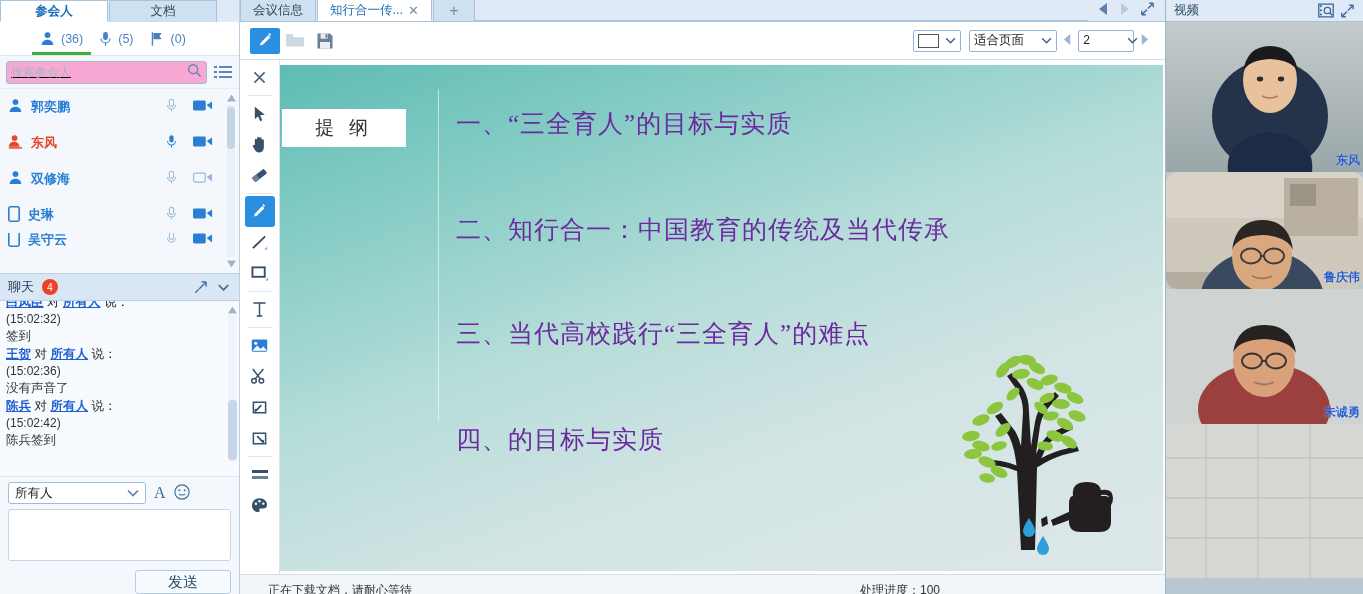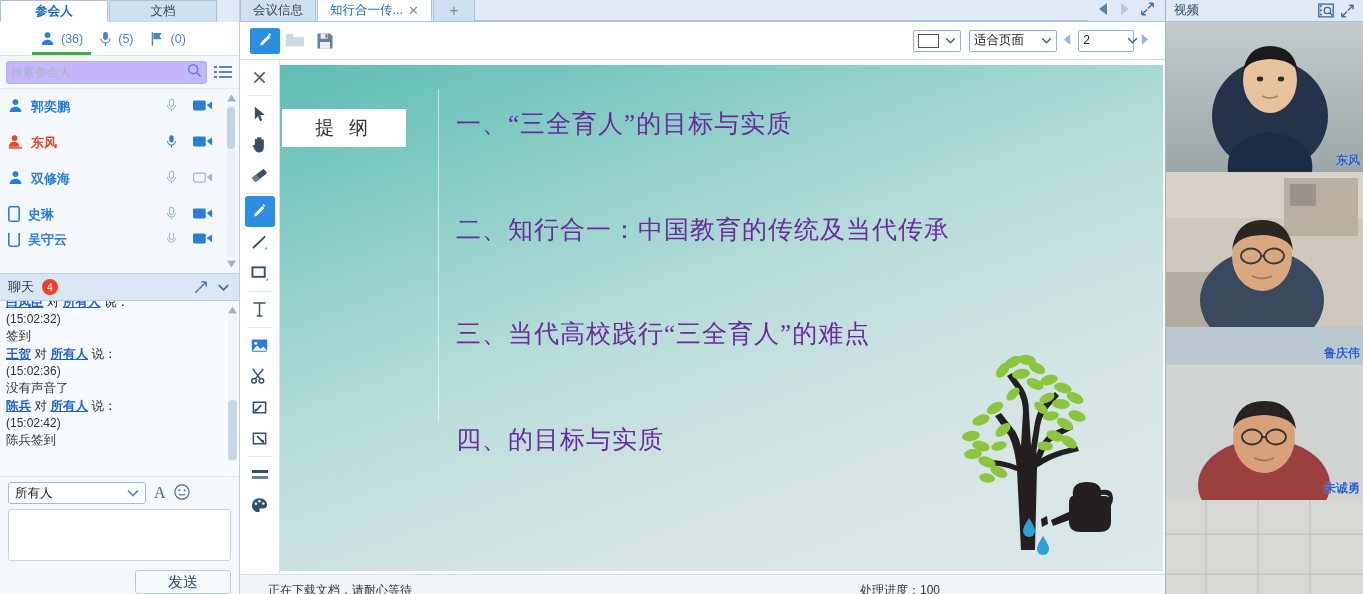--- a/index.html
+++ b/index.html
@@ -52,23 +52,23 @@
     content: ""; position: absolute; left: 0; right: 0; bottom: 0;
     height: 3px; background: #3fae3f;
   }
   .count-item svg { display: block; }
 
   .search-row {
     height: 32px; display: flex; align-items: center;
     padding: 3px 6px; gap: 6px; background: #f4f8fd;
   }
   .search-box {
-    flex: 1; height: 23px; background: #c4b5fd;
+    flex: 1; height: 23px; background: #f9a8d4;
     border: 1px solid #9fbdd8; border-radius: 3px;
-    display: flex; align-items: center; padding: 0 4px;
+    display: flex; align-items: center; padding: 0 4px; text-decoration: underline;
   }
   .search-box input {
     flex: 1; border: none; outline: none; font-size: 12px;
     color: #333; background: transparent;
     font-family: "Liberation Sans", sans-serif;
   }
   .search-box input::placeholder { color: #a8b6c4; }
   .list-icon { width: 20px; display: flex; justify-content: center; cursor: pointer; }
 
   .participants {
@@ -844,21 +844,21 @@
         <path d="M62 150 q-4 -34 42 -40 q46 6 42 40z" fill="#1c2c46"></path>
         <ellipse cx="104" cy="58" rx="27" ry="33" fill="#e8c19d"></ellipse>
         <path d="M77 50 q4 -26 27 -26 q24 0 28 26 q-6 -12 -28 -13 q-22 1 -27 13z" fill="#1a1a1c"></path>
         <ellipse cx="94" cy="57" rx="3.2" ry="2.4" fill="#2b2b2b"></ellipse>
         <ellipse cx="115" cy="57" rx="3.2" ry="2.4" fill="#2b2b2b"></ellipse>
         <path d="M96 74 q8 4 16 0" stroke="#b07a5c" stroke-width="1.6" fill="none"></path>
       </svg>
       <span class="vlabel">东风</span>
     </div>
 
-    <div class="vtile" style="height:193px;">
+    <div class="vtile" style="height:117px;border-radius:12px;">
       <svg width="198" height="155" viewBox="0 0 198 155">
         <rect width="198" height="155" fill="#cfc8bd"></rect>
         <rect x="0" y="0" width="198" height="46" fill="#d8d2c8"></rect>
         <rect x="118" y="6" width="74" height="58" fill="#b9b0a2"></rect>
         <rect x="124" y="12" width="26" height="22" fill="#9d9488"></rect>
         <rect x="0" y="100" width="58" height="55" fill="#b5aca0"></rect>
         <ellipse cx="96" cy="128" rx="62" ry="50" fill="#3a4a5e"></ellipse>
         <ellipse cx="96" cy="84" rx="30" ry="35" fill="#d9a87e"></ellipse>
         <path d="M66 78 q4 -30 30 -30 q27 0 31 30 q-6 -14 -31 -15 q-25 1 -30 15z" fill="#2b2622"></path>
         <ellipse cx="85" cy="84" rx="10" ry="7.5" fill="none" stroke="#3a3a3a" stroke-width="1.8"></ellipse>

